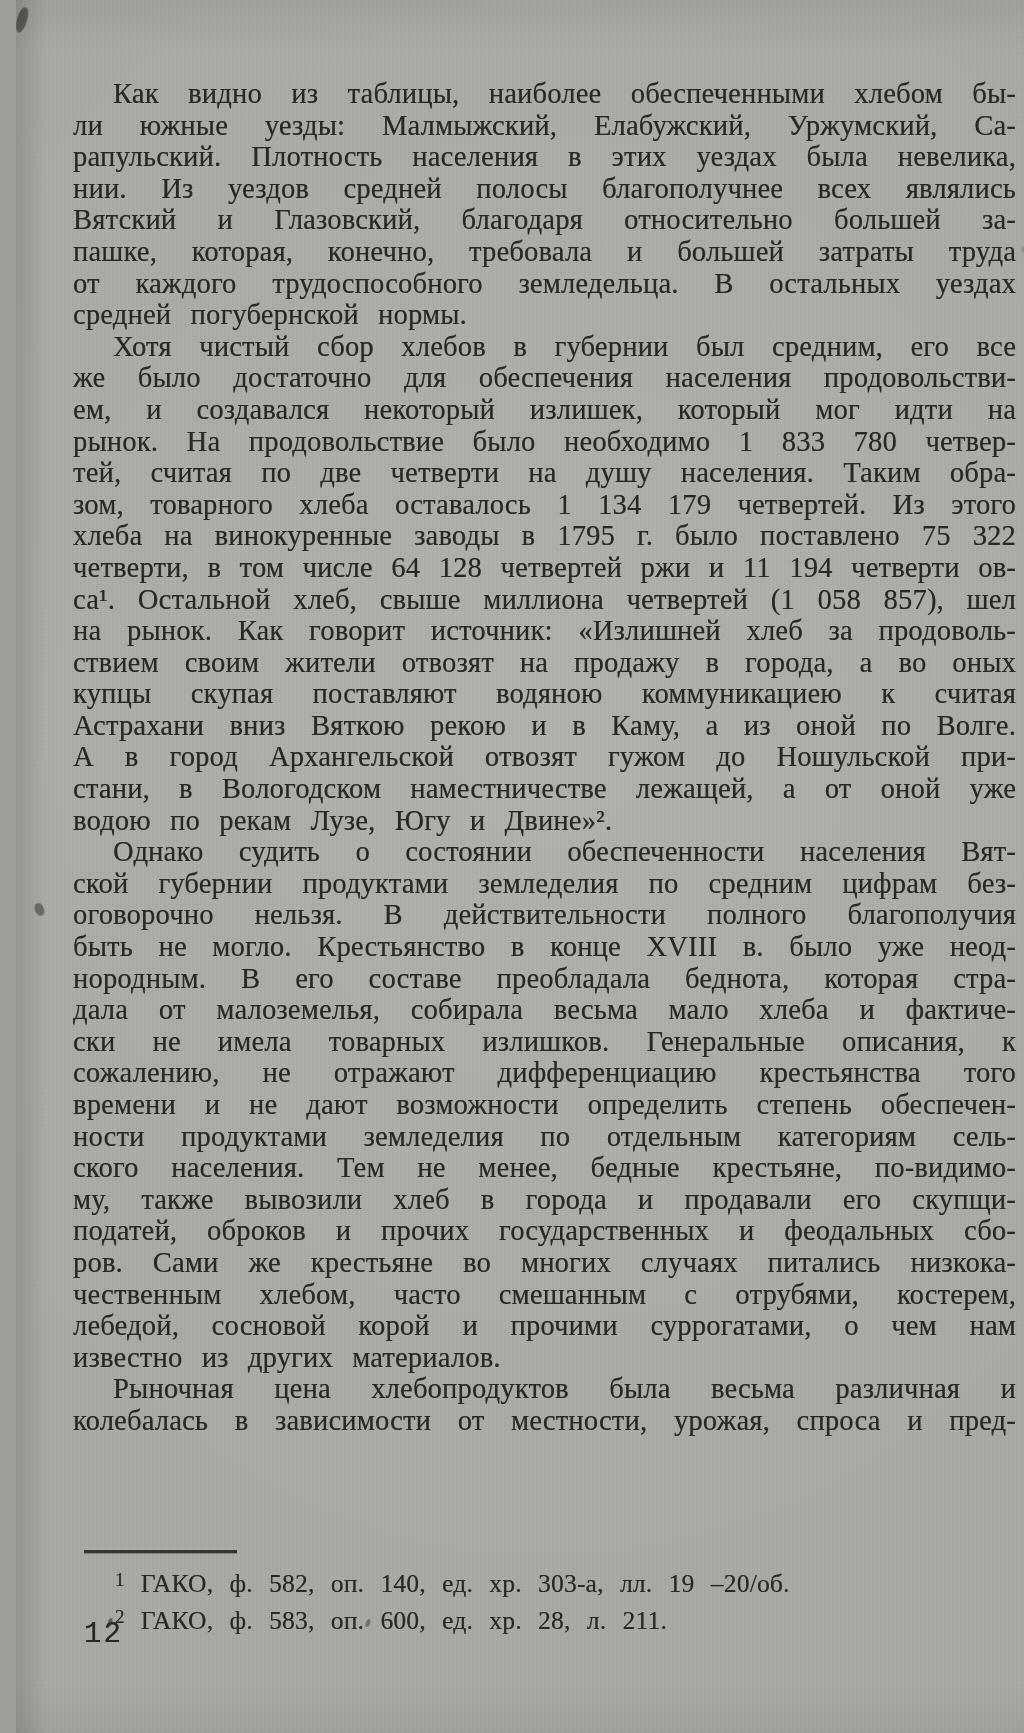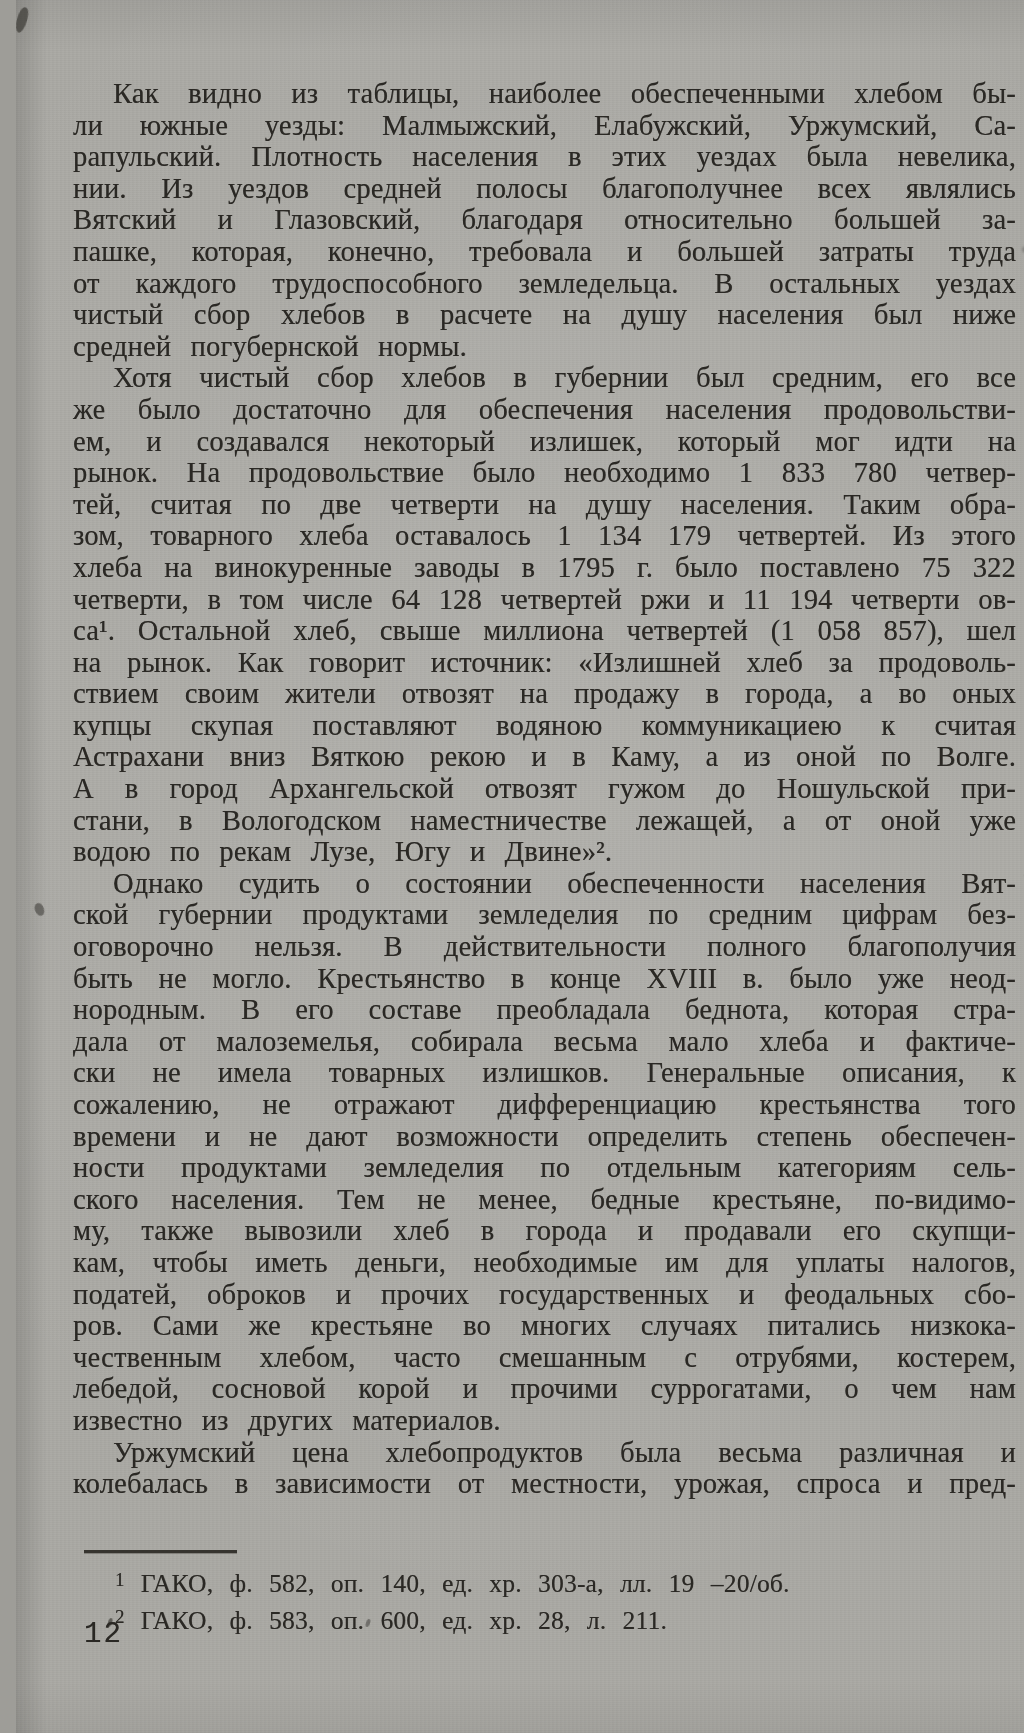--- a/index.html
+++ b/index.html
@@ -98,21 +98,20 @@
 <div class="page">
 
   <div class="textblock">
     <div class="ln i">Как видно из таблицы, наиболее обеспеченными хлебом бы-</div>
     <div class="ln">ли южные уезды: Малмыжский, Елабужский, Уржумский, Са-</div>
     <div class="ln">рапульский. Плотность населения в этих уездах была невелика,</div>
     <div class="ln">нии. Из уездов средней полосы благополучнее всех являлись</div>
     <div class="ln">Вятский и Глазовский, благодаря относительно большей за-</div>
     <div class="ln">пашке, которая, конечно, требовала и большей затраты труда</div>
     <div class="ln">от каждого трудоспособного земледельца. В остальных уездах</div>
-    <div class="ln">чистый сбор хлебов в расчете на душу населения был ниже</div>
     <div class="ln e">средней погубернской нормы.</div>
     <div class="ln i">Хотя чистый сбор хлебов в губернии был средним, его все</div>
     <div class="ln">же было достаточно для обеспечения населения продовольстви-</div>
     <div class="ln">ем, и создавался некоторый излишек, который мог идти на</div>
     <div class="ln">рынок. На продовольствие было необходимо 1&nbsp;833&nbsp;780 четвер-</div>
     <div class="ln">тей, считая по две четверти на душу населения. Таким обра-</div>
     <div class="ln">зом, товарного хлеба оставалось 1&nbsp;134&nbsp;179 четвертей. Из этого</div>
     <div class="ln">хлеба на винокуренные заводы в 1795 г. было поставлено 75&nbsp;322</div>
     <div class="ln">четверти, в том числе 64&nbsp;128 четвертей ржи и 11&nbsp;194 четверти ов-</div>
     <div class="ln">са¹. Остальной хлеб, свыше миллиона четвертей (1&nbsp;058&nbsp;857), шел</div>
@@ -128,27 +127,26 @@
     <div class="ln">оговорочно нельзя. В действительности полного благополучия</div>
     <div class="ln">быть не могло. Крестьянство в конце XVIII в. было уже неод-</div>
     <div class="ln">нородным. В его составе преобладала беднота, которая стра-</div>
     <div class="ln">дала от малоземелья, собирала весьма мало хлеба и фактиче-</div>
     <div class="ln">ски не имела товарных излишков. Генеральные описания, к</div>
     <div class="ln">сожалению, не отражают дифференциацию крестьянства того</div>
     <div class="ln">времени и не дают возможности определить степень обеспечен-</div>
     <div class="ln">ности продуктами земледелия по отдельным категориям сель-</div>
     <div class="ln">ского населения. Тем не менее, бедные крестьяне, по-видимо-</div>
     <div class="ln">му, также вывозили хлеб в города и продавали его скупщи-</div>
-    <div class="ln">кам, чтобы иметь деньги, необходимые им для уплаты налогов,</div>
     <div class="ln">податей, оброков и прочих государственных и феодальных сбо-</div>
     <div class="ln">ров. Сами же крестьяне во многих случаях питались низкока-</div>
     <div class="ln">чественным хлебом, часто смешанным с отрубями, костерем,</div>
     <div class="ln">лебедой, сосновой корой и прочими суррогатами, о чем нам</div>
     <div class="ln e">известно из других материалов.</div>
-    <div class="ln i">Уржумский цена хлебопродуктов была весьма различная и</div>
+    <div class="ln i">Рыночная цена хлебопродуктов была весьма различная и</div>
     <div class="ln">колебалась в зависимости от местности, урожая, спроса и пред-</div>
   </div>
 
   <div class="separator"></div>
 
   <div class="footnotes">
     <div class="fn"><sup>1</sup> <span>ГАКО, ф. 582, оп. 140, ед. хр. 303-а, лл. 19&nbsp;–20/об.</span></div>
     <div class="fn"><sup>2</sup> <span>ГАКО, ф. 583, оп. 600, ед. хр. 28, л. 211.</span></div>
   </div>
 

